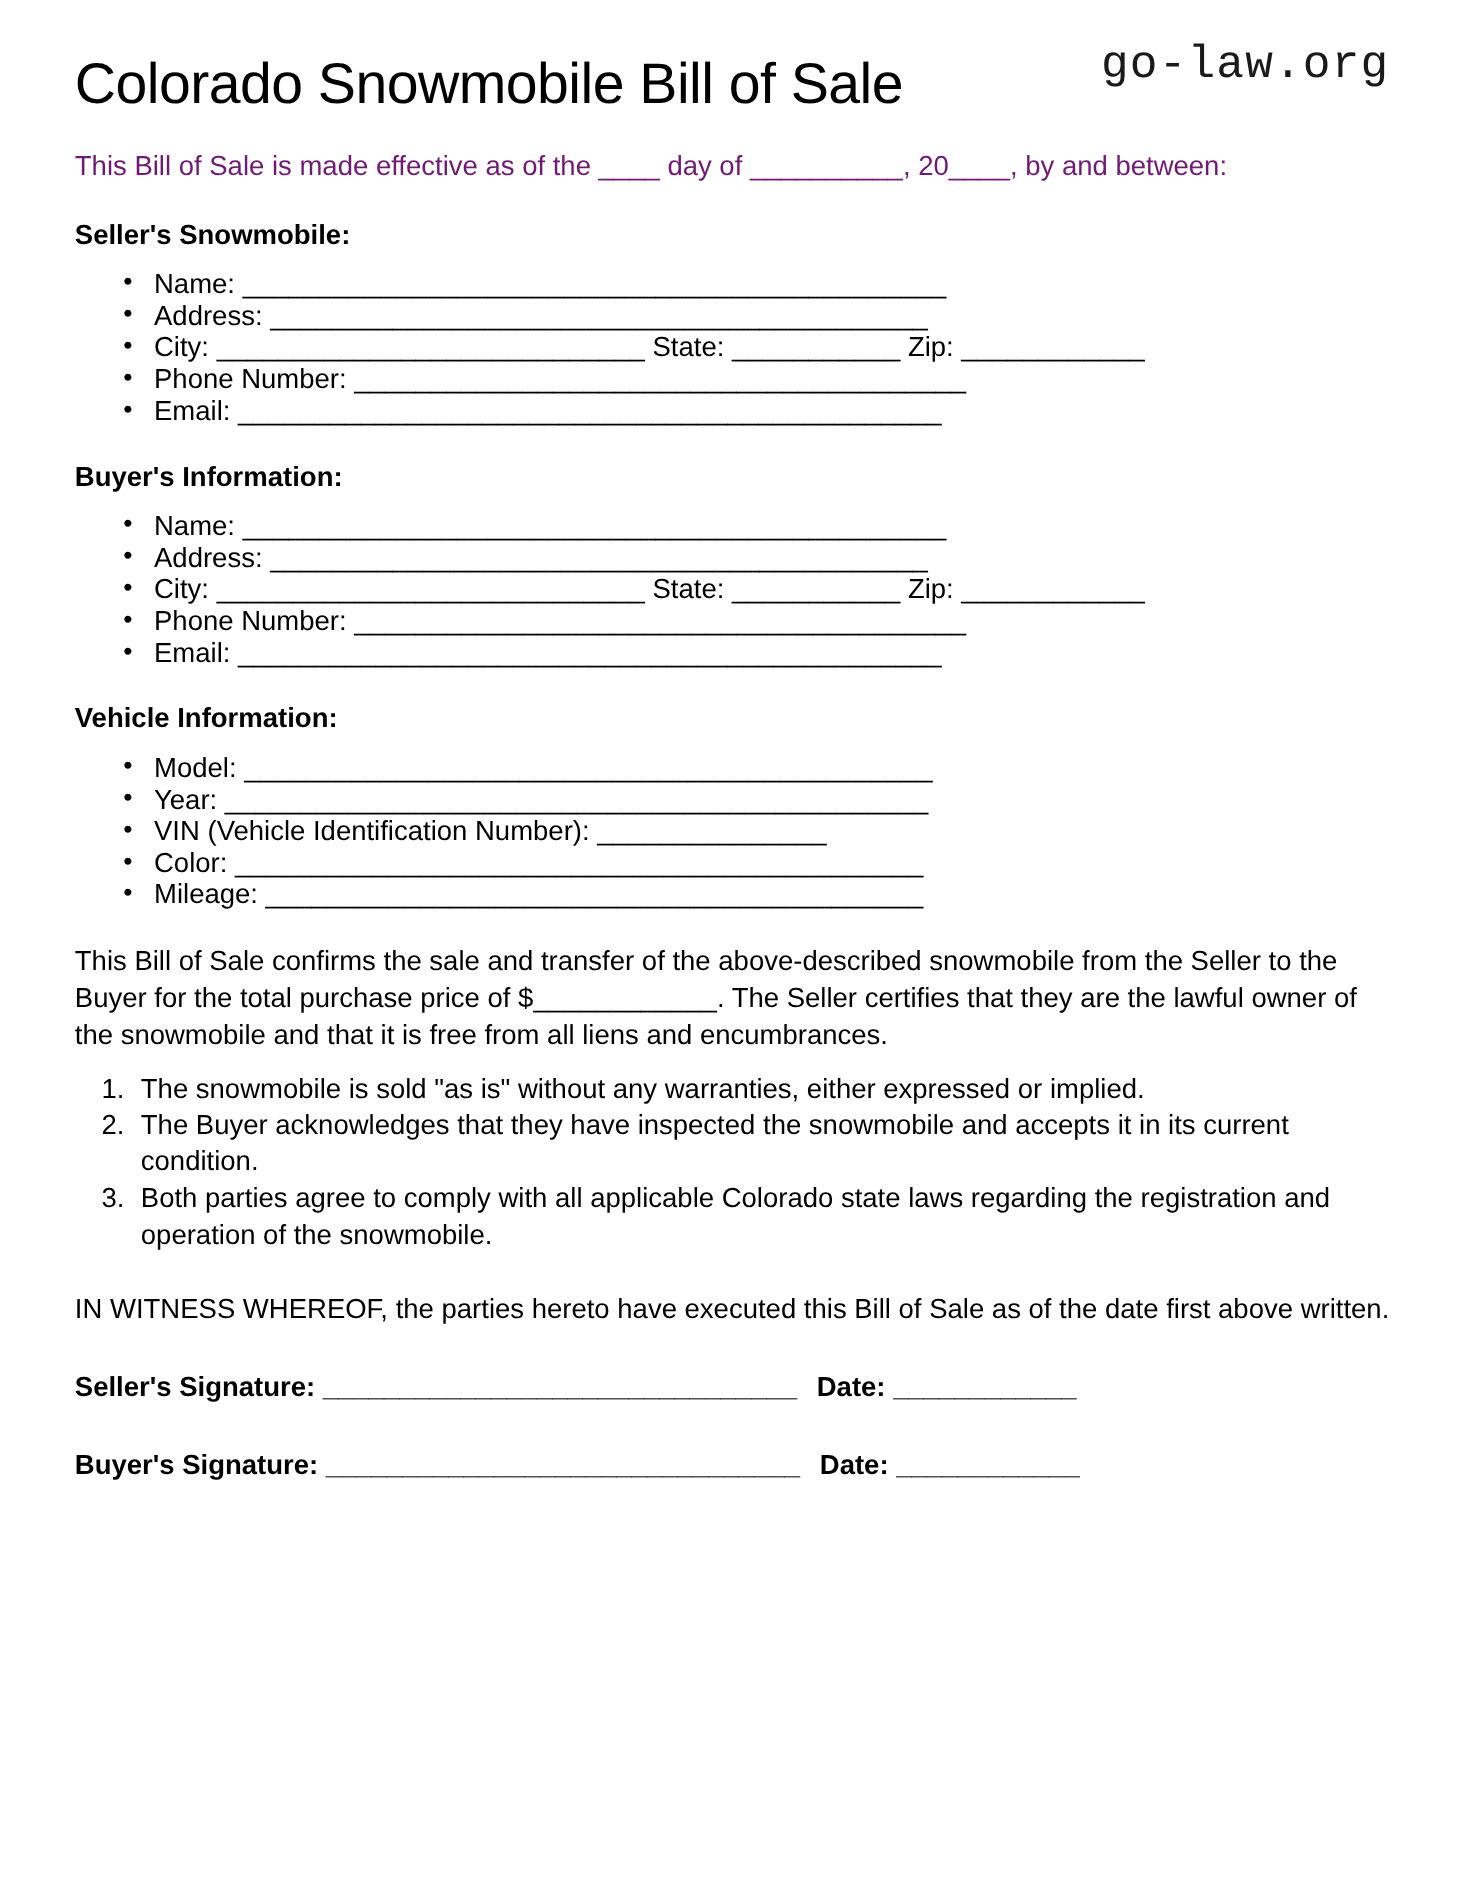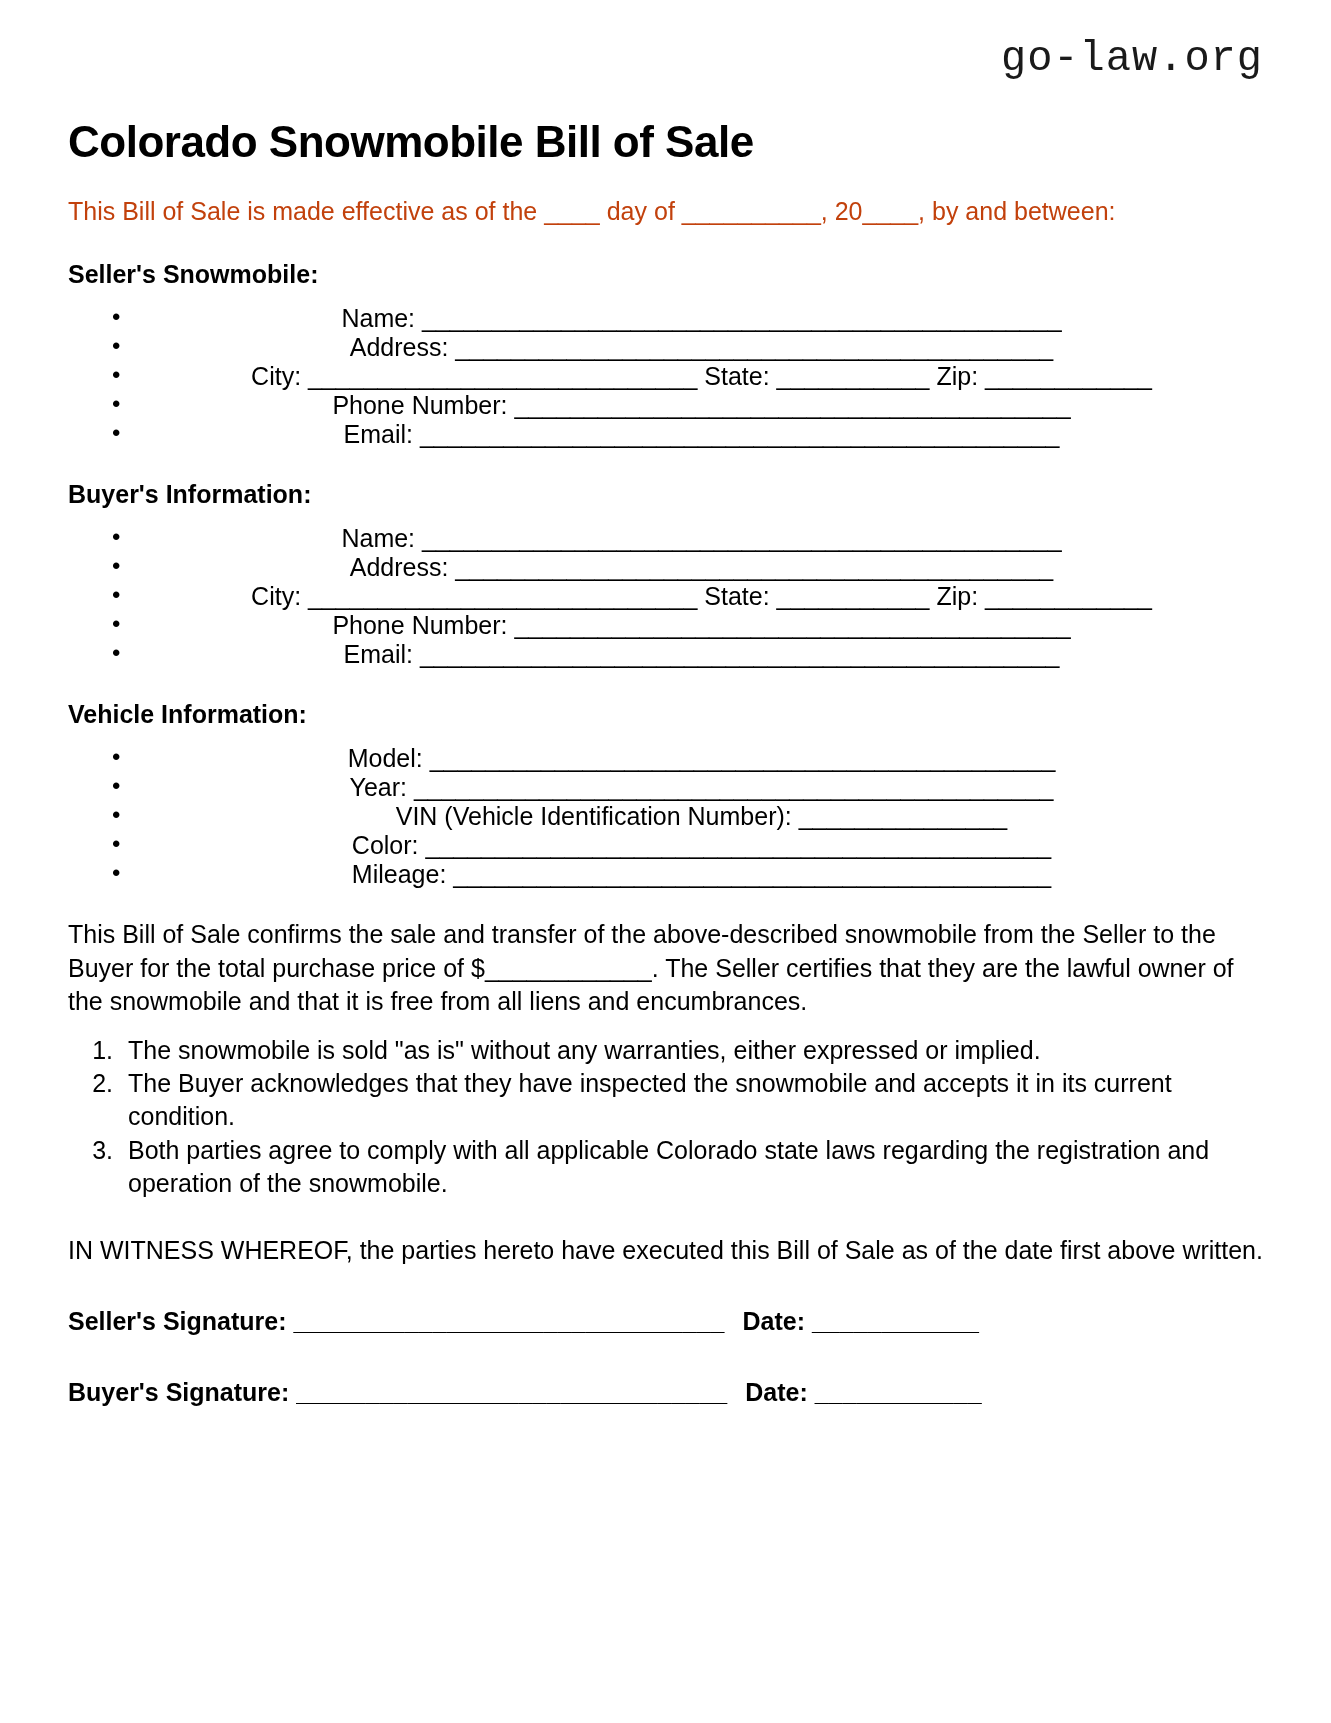--- a/index.html
+++ b/index.html
@@ -30,53 +30,52 @@
     right: 68px;
     font-family: "Liberation Mono", "DejaVu Sans Mono", monospace;
     font-size: 42px;
     letter-spacing: 1px;
     color: #1a1a1a;
     line-height: 1;
     white-space: nowrap;
   }
   .doc-title {
     margin: 0;
-    padding-top: 117px;
-    font-size: 44px;
-    font-weight: bold;
+    padding-top: 48px;
+    font-size: 52px;
+    font-weight: normal;
     letter-spacing: -0.5px;
     line-height: 1.12;
     color: #000;
   }
   .intro {
     margin: 0;
     padding-top: 29px;
     font-size: 25px;
     line-height: 1.34;
-    color: #c2410c;
+    color: #701a75;
   }
   .section-heading {
     margin: 0;
     padding-top: 29px;
     font-size: 25px;
     font-weight: bold;
     line-height: 1.3;
   }
   ul.field-list {
     list-style: none;
     margin: 0;
     padding: 14px 0 0 44px;
   }
   ul.field-list li {
     position: relative;
     font-size: 25px;
     line-height: 1.155;
     padding-left: 28px;
     white-space: nowrap;
-    text-align: center;
   }
   ul.field-list li::before {
     content: "\2022";
     position: absolute;
     left: 0;
     top: -1px;
     font-size: 24px;
     line-height: 1.15;
   }
   .body-para {

